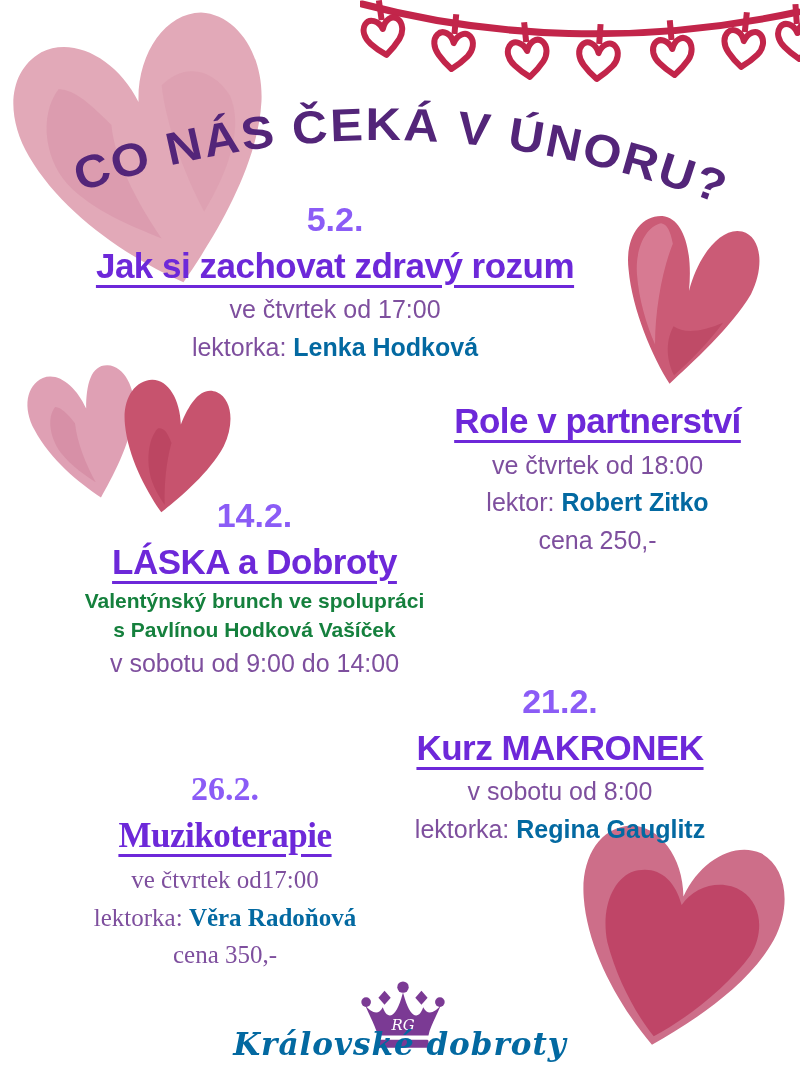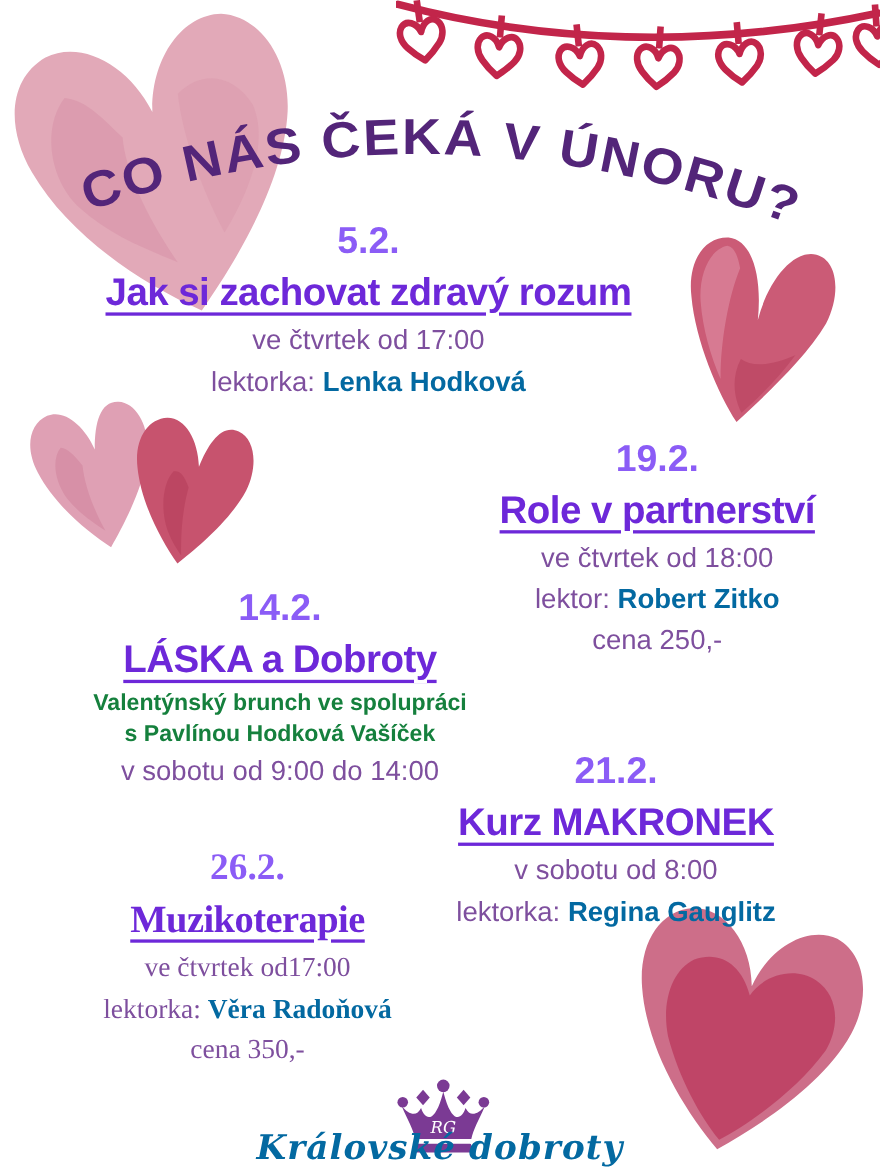--- a/index.html
+++ b/index.html
@@ -30,21 +30,21 @@
   .event-title {
     font-size:35px; font-weight:bold; color:#6d28d9; line-height:1.45;
     letter-spacing:-0.5px;
     text-decoration:underline; text-decoration-thickness:3px; text-underline-offset:7px;
   }
   .event-line { font-size:25px; color:#7e4f9e; line-height:1.5; }
   .event-sub { font-size:21px; font-weight:bold; color:#15803d; line-height:1.38; }
   .lecturer-name { font-weight:bold; color:#0369a1; }
 
   .ev-1 { left:90px;  top:198px; width:490px; }
-  .ev-2 { left:42px;  top:494px; width:425px;margin-top:38px; }
+  .ev-2 { left:42px;  top:494px; width:425px; }
   .ev-3 { left:420px; top:396px; width:355px; }
   .ev-4 { left:382px; top:680px; width:356px; }
   .ev-5 { left:40px;  top:768px; width:370px;font-family:Liberation Serif, serif; }
 
   
   .logo-crown { position:absolute; left:359px; top:981px; width:88px; height:72px; }
   .logo-crown .initials {
     font-family:"DejaVu Serif","Liberation Serif",serif;
     font-style:italic; font-size:17px; fill:#ffffff;
   }
@@ -113,21 +113,20 @@
   </svg>
 
   <div class="event ev-1">
     <div class="event-date">5.2.</div>
     <div class="event-title">Jak si zachovat zdravý rozum</div>
     <div class="event-line">ve čtvrtek od 17:00</div>
     <div class="event-line"><span>lektorka:</span> <span class="lecturer-name">Lenka Hodková</span></div>
   </div>
 
   <div class="event ev-3">
-    <div class="event-date">19.2.</div>
     <div class="event-title">Role v partnerství</div>
     <div class="event-line">ve čtvrtek od 18:00</div>
     <div class="event-line"><span>lektor:</span> <span class="lecturer-name">Robert Zitko</span></div>
     <div class="event-line">cena 250,-</div>
   </div>
 
   <div class="event ev-2">
     <div class="event-date">14.2.</div>
     <div class="event-title">LÁSKA a Dobroty</div>
     <div class="event-sub">Valentýnský brunch ve spolupráci</div>

